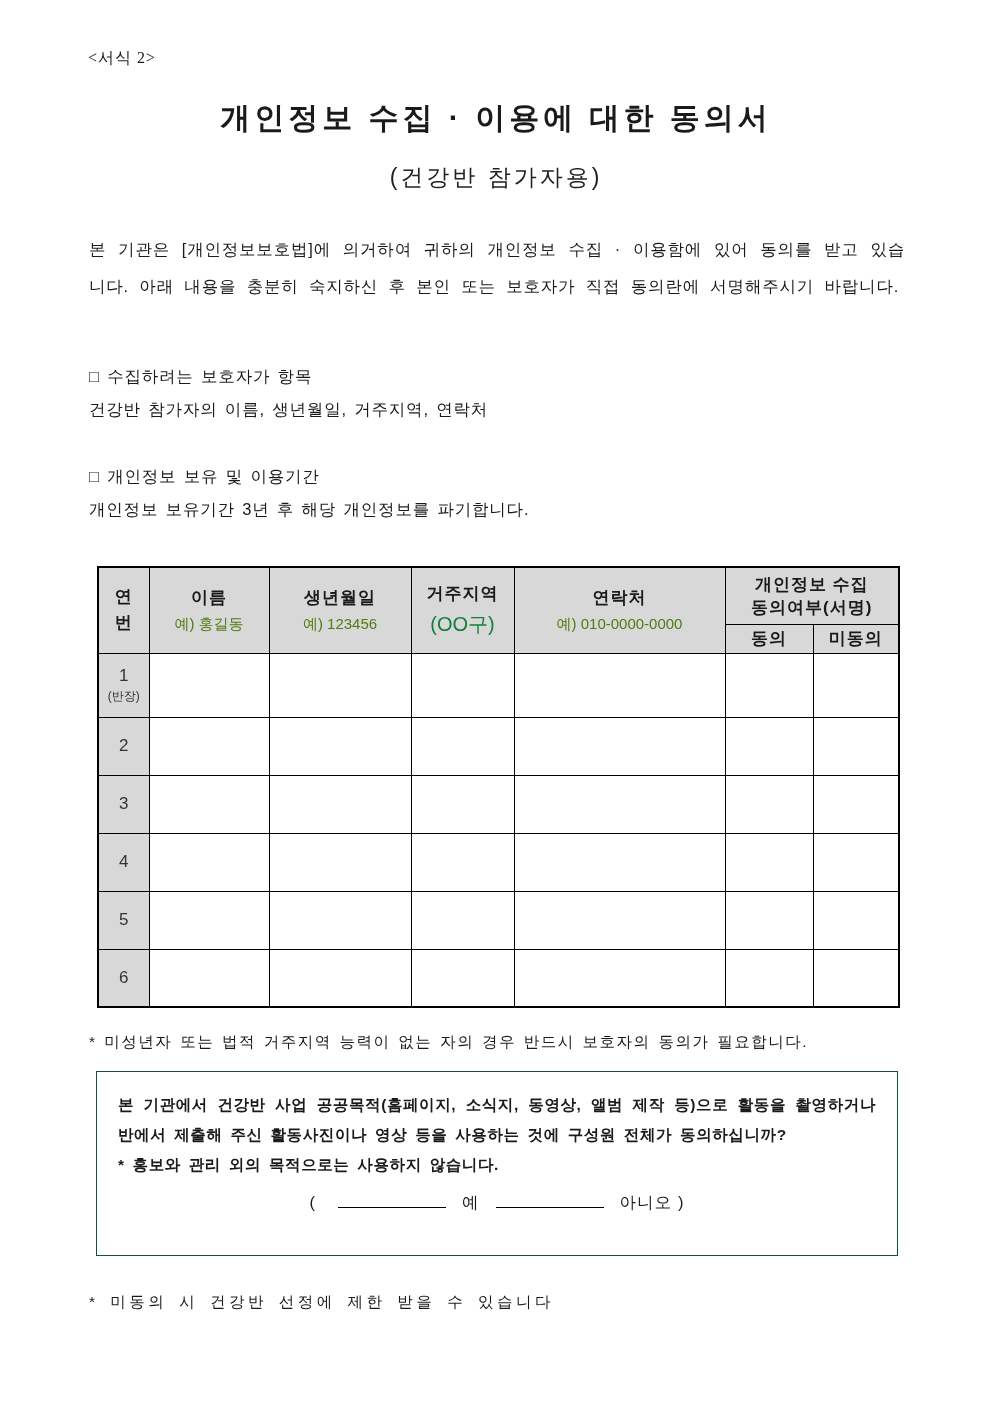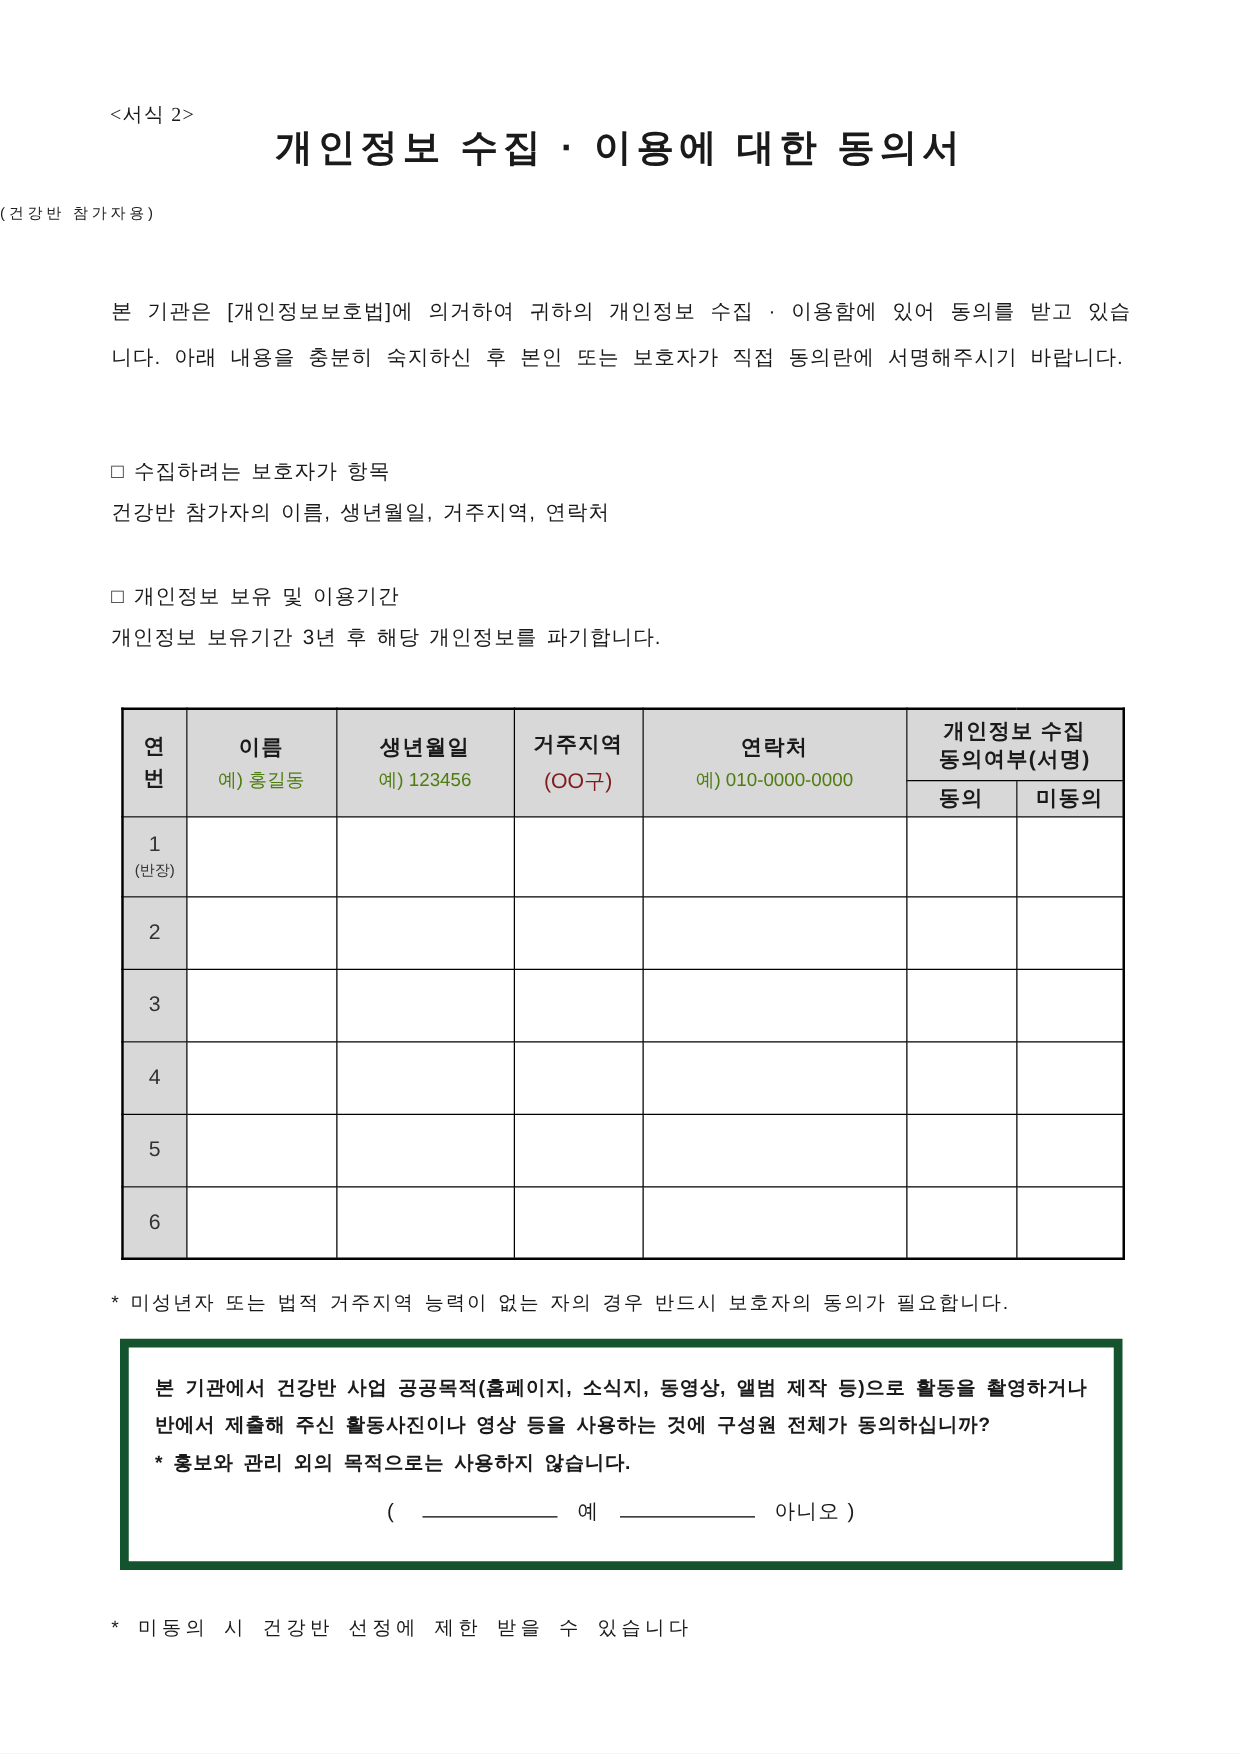--- a/index.html
+++ b/index.html
@@ -9,39 +9,40 @@
     width: 992px;
     height: 1403px;
     margin: 0 auto;
     background: #ffffff;
     font-family: "Liberation Sans", "DejaVu Sans", sans-serif;
     color: #1a1a1a;
     overflow: hidden;
   }
   .form-label {
     position: absolute;
-    left: 88px; top: 82px;
+    left: 88px; top: 48px;
     font-family: "Liberation Serif", "DejaVu Serif", serif;
     font-size: 16px;
     letter-spacing: 1px;
   }
   .doc-title {
     position: absolute;
     left: 0; top: 98px;
     width: 100%;
     text-align: center;
     font-size: 30px;
     font-weight: bold;
     letter-spacing: 4px;
   }
   .doc-subtitle {
     position: absolute;
     left: 0; top: 162px;
     width: 100%;
-    font-size: 12px;
+    text-align: center;
+    font-size: 23px;
     letter-spacing: 3px;
     color: #222;
   }
   .intro {
     position: absolute;
     left: 89px; top: 231px;
     width: 816px;
     font-size: 16.5px;
     line-height: 36.5px;
     letter-spacing: 0.8px;
@@ -72,21 +73,21 @@
   table.consent-table th, table.consent-table td {
     border: 1px solid #000;
     text-align: center;
     vertical-align: middle;
     padding: 0;
     overflow: hidden;
   }
   table.consent-table thead th { background: #d8d8d8; font-weight: 600; font-size: 17px; letter-spacing: 1px; }
   .hdr-label { display: block; font-size: 17px; font-weight: 600; }
   .hdr-example { display: block; font-size: 15px; font-weight: normal; margin-top: 6px; color: #4d7c0f; letter-spacing: 0; }
-  .hdr-example.black { color: #7f1d1d; font-size: 17px; }
+  .hdr-example.black { color: #15803d; font-size: 20px; }
   .rn-stack span { display: block; line-height: 26px; }
   tr.hdr-main { height: 57px; }
   tr.hdr-sub  { height: 29px; }
   tr.hdr-sub th { font-size: 16px; }
   tr.body-row-first { height: 64px; }
   tr.body-row { height: 58px; }
   td.row-no {
     background: #d8d8d8;
     font-size: 17px;
     color: #333;
@@ -100,21 +101,21 @@
     left: 89px;
     font-size: 15.5px;
   }
   .note-guardian { top: 1032px; letter-spacing: 1.5px; word-spacing: 2px; }
   .note-restriction { top: 1292px; letter-spacing: 3.5px; word-spacing: 4px; }
 
   .media-box {
     position: absolute;
     left: 96px; top: 1071px;
     width: 802px; height: 185px;
-    border: 7px solid #14532d;
+    border: 1px solid #14532d;
     padding: 18px 21px 0 21px;
   }
   .media-box .box-text {
     font-size: 15.5px;
     font-weight: bold;
     line-height: 30px;
     letter-spacing: 0.6px;
     word-spacing: 3px;
     text-align: justify;
     text-align-last: left;

